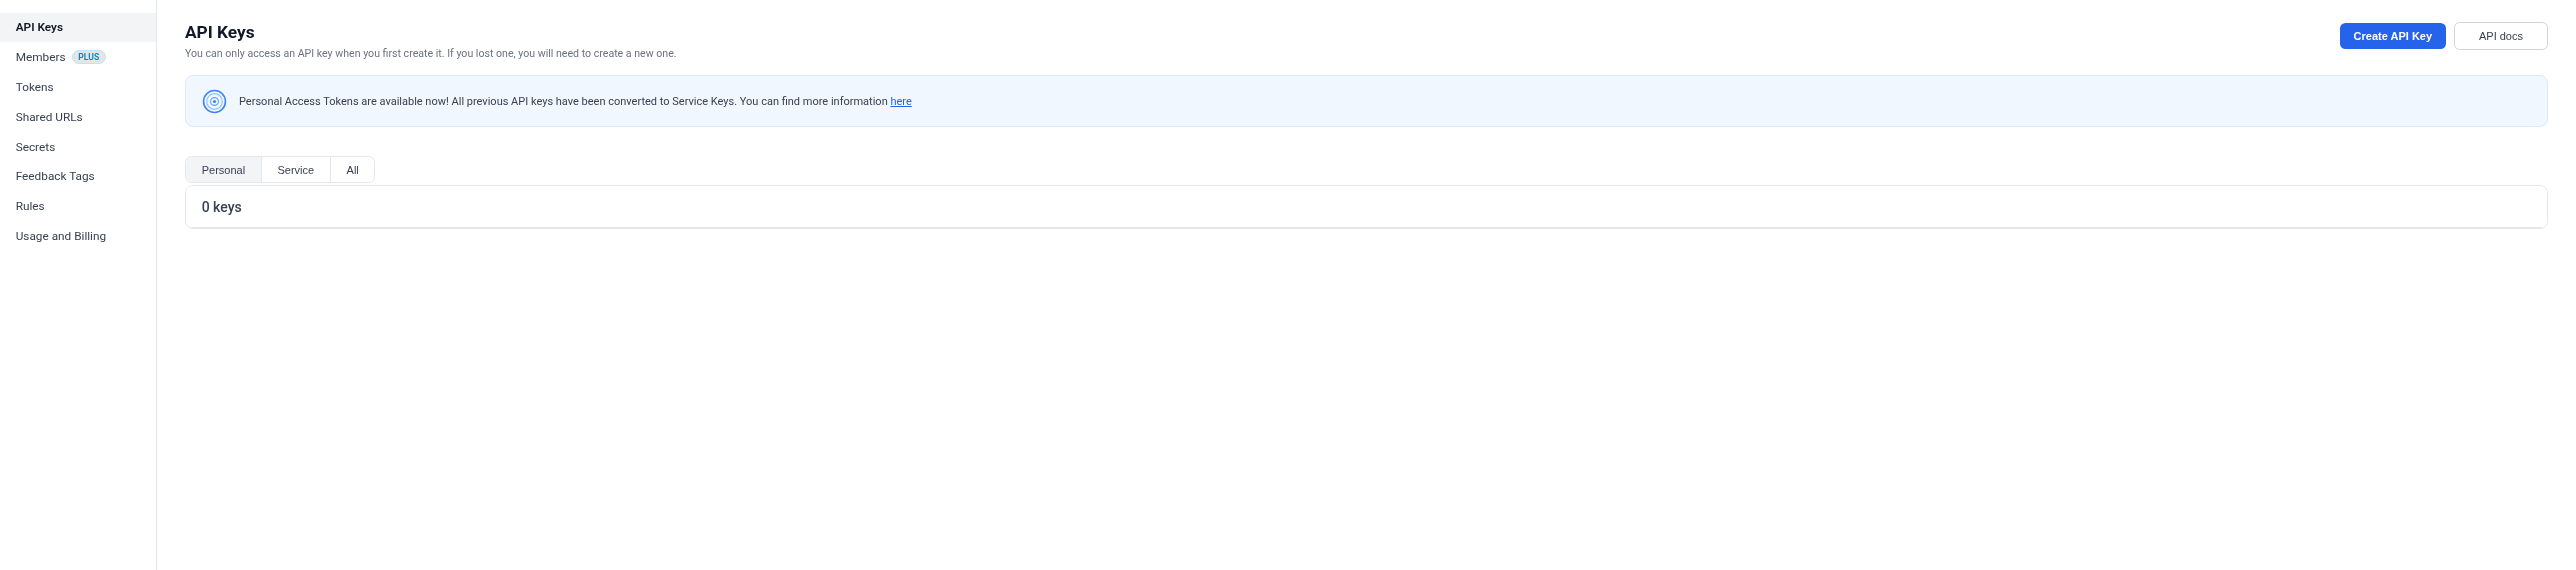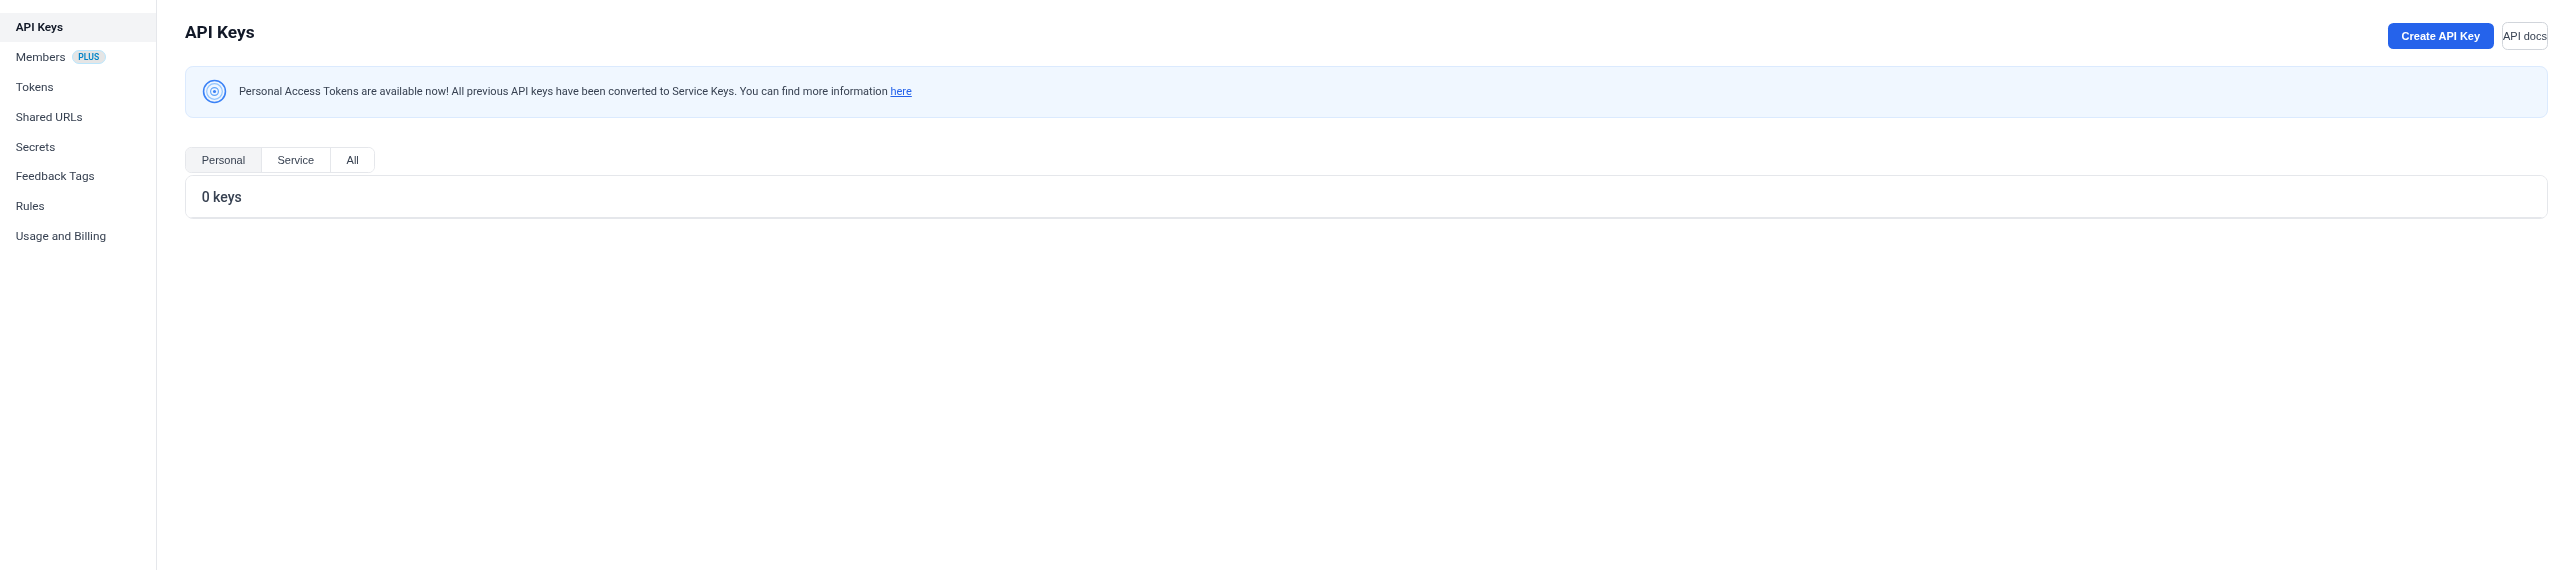--- a/index.html
+++ b/index.html
@@ -84,21 +84,21 @@
       padding: 7px 14px;
       font-size: 11px;
       font-weight: 600;
       cursor: pointer;
     }
     .btn-secondary {
       background: #fff;
       color: #374151;
       border: 0.8px solid #d1d5db;
       border-radius: 5.5px;
-      padding: 7px 0;
+      padding: 7px 24px;
       font-size: 11px;
       font-weight: 500;
       cursor: pointer;
     }
 
     
     .info-banner {
       background: #f0f7ff;
       border: 0.8px solid #dbeafe;
       border-radius: 7.9px;
@@ -205,20 +205,21 @@
     <div class="sidebar-item">
       <span>Usage and Billing</span>
     </div>
   </aside>
 
 <main class="main">
 
   <div class="page-header">
     <div class="page-title-block">
       <h1 class="page-title">API Keys</h1>
+      <p class="page-subtitle">You can only access an API key when you first create it. If you lost one, you will need to create a new one.</p>
     </div>
     <div class="header-actions">
       <button class="btn-primary">Create API Key</button>
       <button class="btn-secondary">API docs</button>
     </div>
   </div>
 
   <div class="info-banner">
     <div class="info-icon">
       <svg width="25" height="25" viewBox="0 0 32 32" fill="none">

